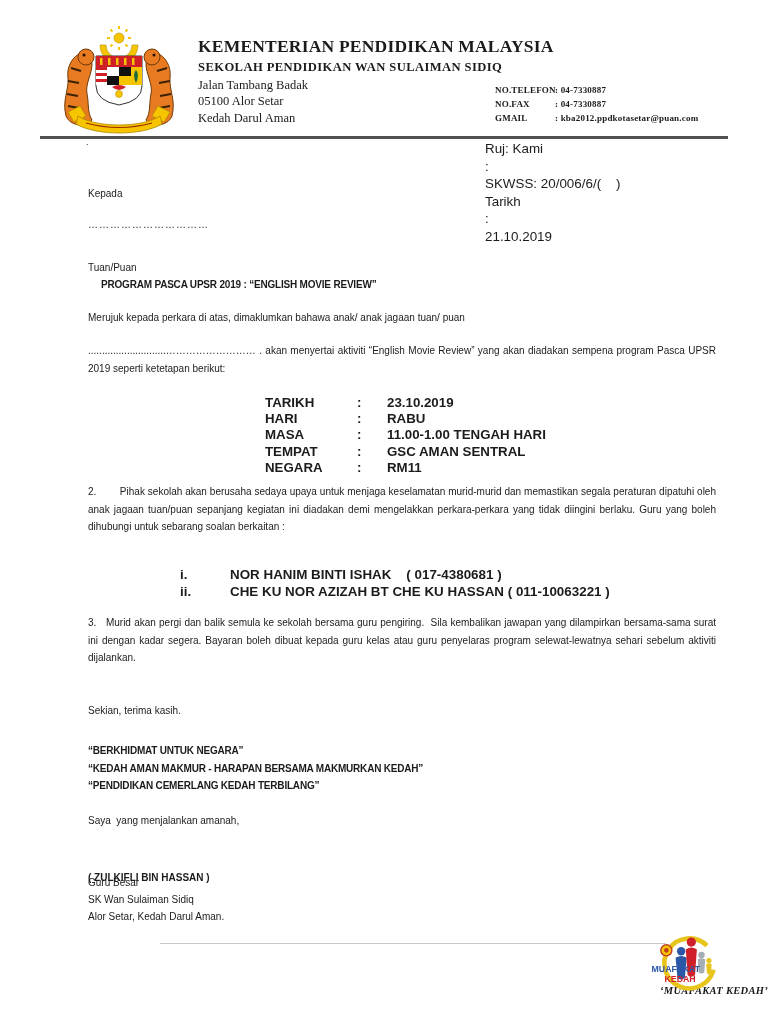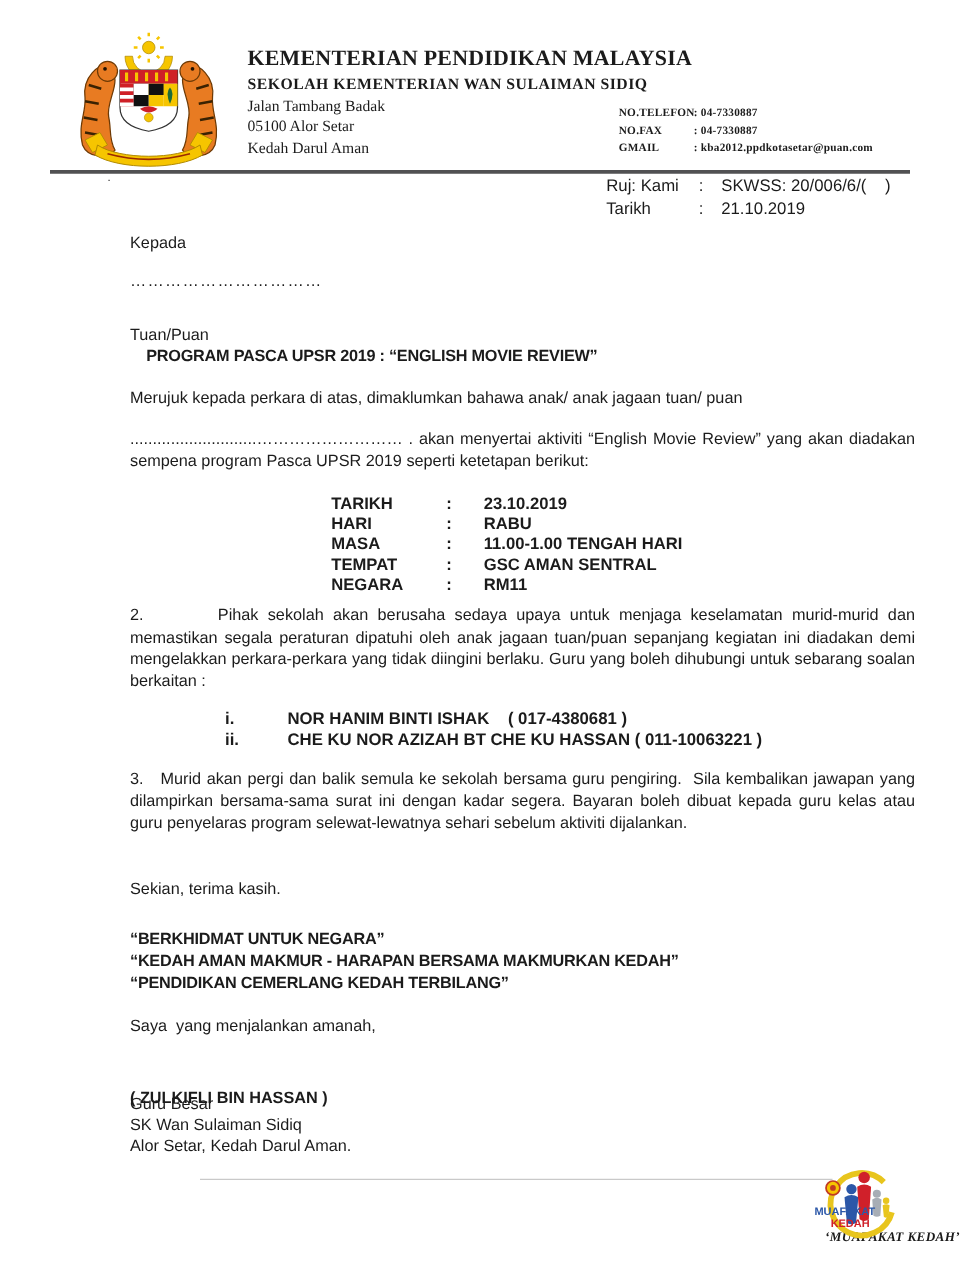--- a/index.html
+++ b/index.html
@@ -16,26 +16,26 @@
   .lh-addr{left:198px;top:77px;font-size:12.5px;line-height:16.4px;}
   .lh-contacts{left:474px;top:83px;font-size:9px;font-weight:bold;line-height:14.2px;
                font-family:"Liberation Serif",serif;letter-spacing:.2px;}
   .lh-contact-row{display:flex;}
   .lh-contact-row .lab{width:60px;flex:none;margin-left:21px;}
   .header-rule{left:40px;top:136px;width:688px;height:3px;background:#515153;}
   .stray-dot{left:86px;top:137px;font-size:9px;}
 
   
   .ref{left:485px;top:140px;font-size:13.4px;line-height:17.6px;}
-  .ref-row{display:flex;}
+  .ref-row{display:flex;flex-direction:column;}
   .ref-row .lab{width:74px;flex:none;}
   .ref-row .col{width:18px;flex:none;}
 
   
-  .bodytxt{left:104px;width:628px;font-size:13px;line-height:17.6px;}
+  .bodytxt{left:88px;width:628px;font-size:10px;line-height:17.6px;}
   .kepada{top:185px;}
   .dots1{top:216px;letter-spacing:1px;}
   .salutation{top:259px;}
   .subject{top:276px;font-weight:bold;letter-spacing:-.2px;padding-left:13px;}
   .para1{top:309px;}
   .para1b{top:342px;}
   .details{left:265px;top:395px;font-size:13.3px;font-weight:bold;line-height:16.2px;}
   .det-row{display:flex;}
   .det-row .lab{width:92px;flex:none;}
   .det-row .col{width:30px;flex:none;}
@@ -114,21 +114,21 @@
 
     <g>
       <path d="M12,86 l12,-6 6,10 -12,6 Z" fill="#f6c500" stroke="#b08900" stroke-width=".7"></path>
       <path d="M114,86 l-12,-6 -6,10 12,6 Z" fill="#f6c500" stroke="#b08900" stroke-width=".7"></path>
       <path d="M22,90 C40,102 86,102 104,90 L106,98 C86,110 40,110 20,98 Z" fill="#f6c500" stroke="#b08900" stroke-width=".8"></path>
       <path d="M30,97 q33,9 66,0" stroke="#9c2b00" stroke-width="1.2" fill="none"></path>
     </g>
   </svg>
 
   <div class="abs serif lh-ministry t">KEMENTERIAN PENDIDIKAN MALAYSIA</div>
-  <div class="abs serif lh-school t">SEKOLAH KEMENTERIAN WAN SULAIMAN SIDIQ</div>
+  <div class="abs serif lh-school t">SEKOLAH PENDIDIKAN WAN SULAIMAN SIDIQ</div>
   <div class="abs serif lh-addr">
     <div class="t">Jalan Tambang Badak</div>
     <div class="t">05100 Alor Setar</div>
     <div class="t">Kedah Darul Aman</div>
   </div>
   <div class="abs lh-contacts">
     <div class="lh-contact-row">
       <span class="lab t">NO.TELEFON</span>
       <span class="t">: 04-7330887</span>
     </div>

